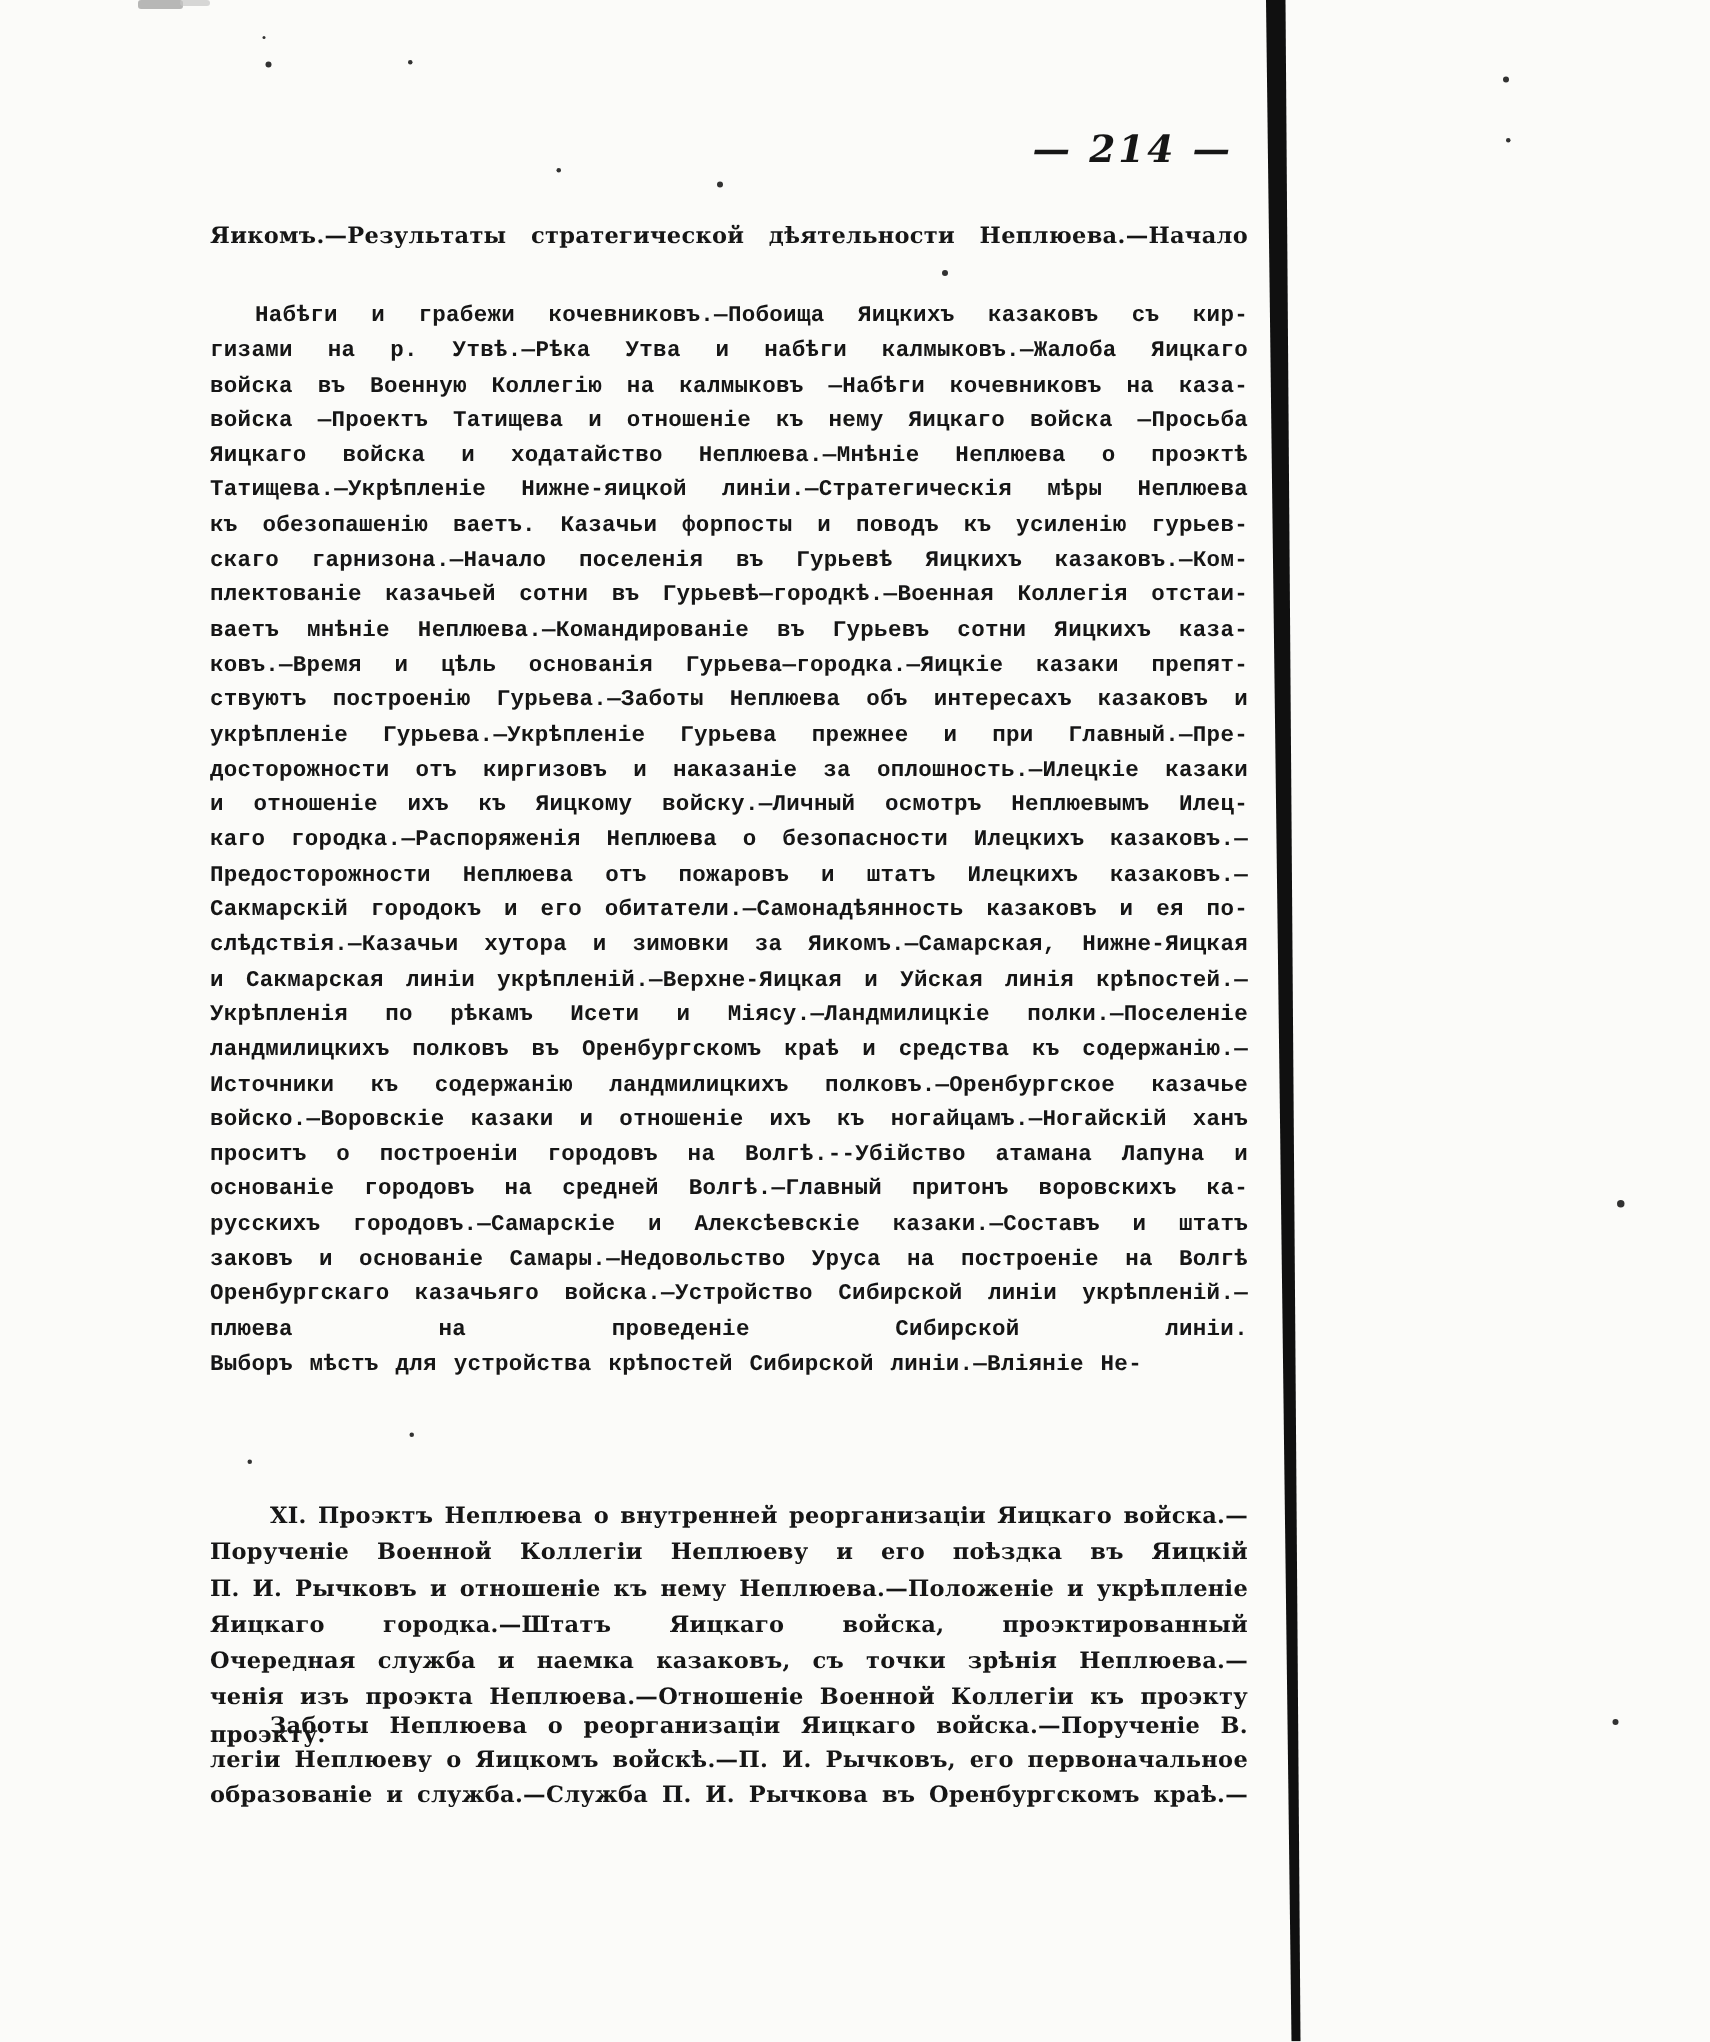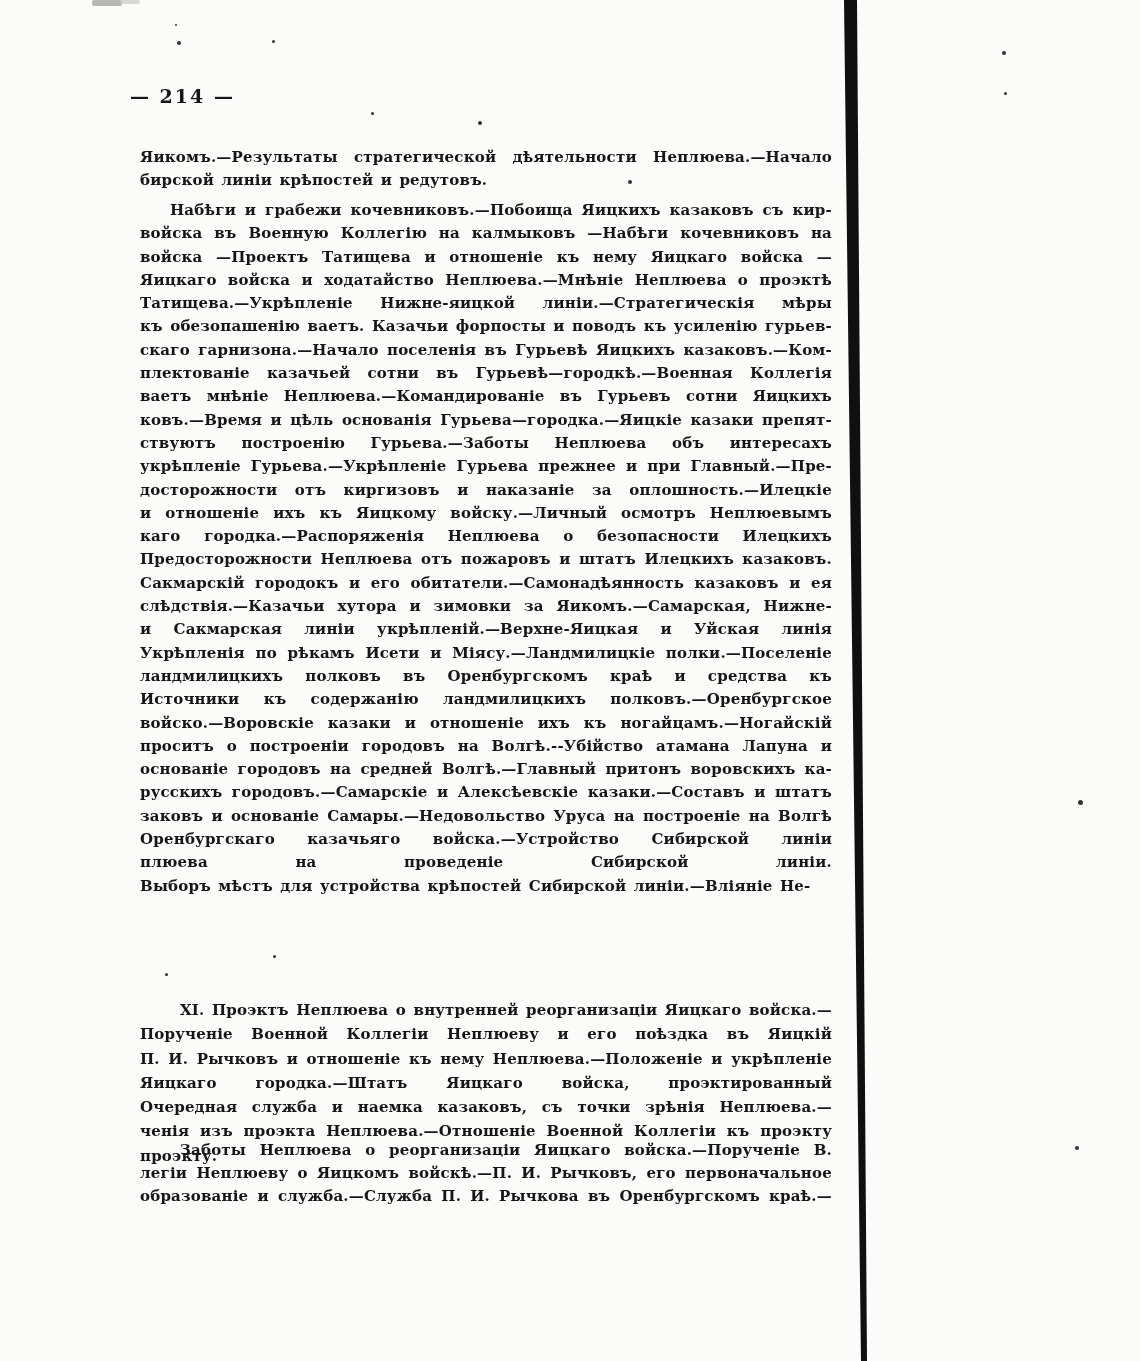--- a/index.html
+++ b/index.html
@@ -10,63 +10,64 @@
   html,body{margin:0;padding:0;}
   body{
     width:1140px;height:1361px;
     background:var(--paper);
     position:relative;overflow:hidden;
     font-family:"DejaVu Serif", serif;
   }
   .page{position:absolute;inset:0;}
   .pagenum{
     position:absolute;top:85px;left:130px;width:692px;
-    text-align:left;
-    font-size:19px;font-weight:bold;color:var(--ink);
+    text-align:right;
+    font-size:25px;font-weight:bold;color:var(--ink);
     letter-spacing:2px;
+    font-style:italic;
   }
   .para{
     position:absolute;left:140px;width:692px;
     color:var(--ink);
     font-weight:bold;
     font-size:15px;
     letter-spacing:0.2px;
     word-spacing:2px;
   }
   .para .line{
     text-align:justify;
     text-align-last:justify;
     overflow:hidden;
   }
   .para .line:first-child{text-indent:var(--indent,0px);}
   .para[data-ragged="true"] .line:last-child{text-align-last:left;}
-  .lh233 .line{height:23.3px;line-height:23.3px;}
+  .lh233 .line{height:23.3px;line-height:23.3px;font-family:Liberation Mono, monospace;}
   .lh243 .line{height:24.3px;line-height:24.3px;}
   .lh230 .line{height:23px;line-height:23px;}
   .artifact-svg{position:absolute;top:0;left:0;pointer-events:none;}
   .speck{
     position:absolute;background:var(--ink);border-radius:50%;
     opacity:.88;
   }
   .smudge{position:absolute;border-radius:2px;opacity:.7;}
 </style>
 </head>
 <body>
 
 <div class="page">
 
   <div class="pagenum">— 214 —</div>
 
   <div class="para lh230" style="top:146px; --indent:0px;" data-ragged="true">
       <div class="line">Яикомъ.—Результаты стратегической дѣятельности Неплюева.—Начало Си-</div>
-      <div class="line">бирской линіи крѣпостей и редутовъ.</div>
     </div>
 
   <div class="para lh233" style="top:199px; --indent:30px;" data-ragged="true">
       <div class="line">Набѣги и грабежи кочевниковъ.—Побоища Яицкихъ казаковъ съ кир-</div>
+      <div class="line">гизами на р. Утвѣ.—Рѣка Утва и набѣги калмыковъ.—Жалоба Яицкаго</div>
       <div class="line">войска въ Военную Коллегію на калмыковъ —Набѣги кочевниковъ на каза-</div>
       <div class="line">войска —Проектъ Татищева и отношеніе къ нему Яицкаго войска —Просьба</div>
       <div class="line">Яицкаго войска и ходатайство Неплюева.—Мнѣніе Неплюева о проэктѣ</div>
       <div class="line">Татищева.—Укрѣпленіе Нижне-яицкой линіи.—Стратегическія мѣры Неплюева</div>
       <div class="line">къ обезопашенію ваетъ. Казачьи форпосты и поводъ къ усиленію гурьев-</div>
       <div class="line">скаго гарнизона.—Начало поселенія въ Гурьевѣ Яицкихъ казаковъ.—Ком-</div>
       <div class="line">плектованіе казачьей сотни въ Гурьевѣ—городкѣ.—Военная Коллегія отстаи-</div>
       <div class="line">ваетъ мнѣніе Неплюева.—Командированіе въ Гурьевъ сотни Яицкихъ каза-</div>
       <div class="line">ковъ.—Время и цѣль основанія Гурьева—городка.—Яицкіе казаки препят-</div>
       <div class="line">ствуютъ построенію Гурьева.—Заботы Неплюева объ интересахъ казаковъ и</div>

